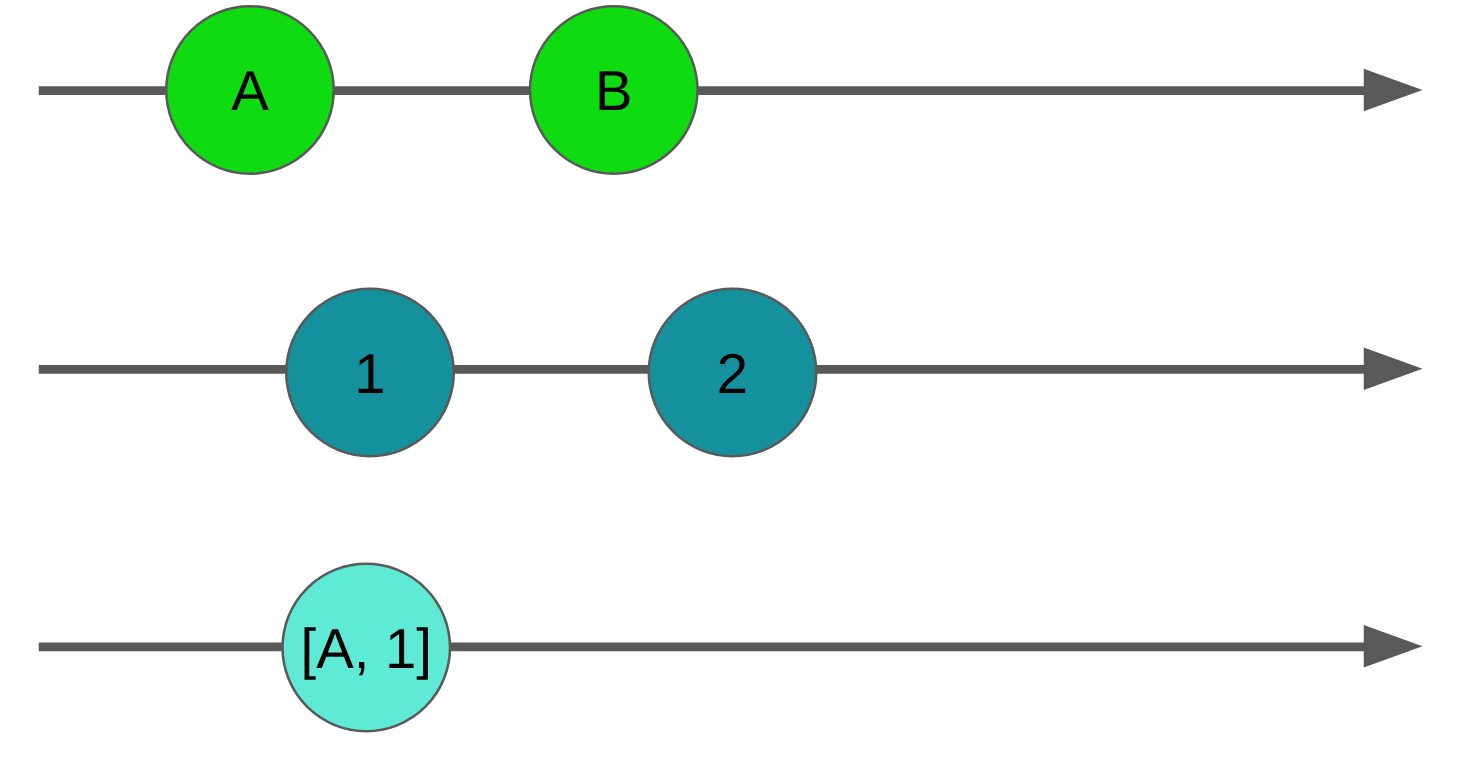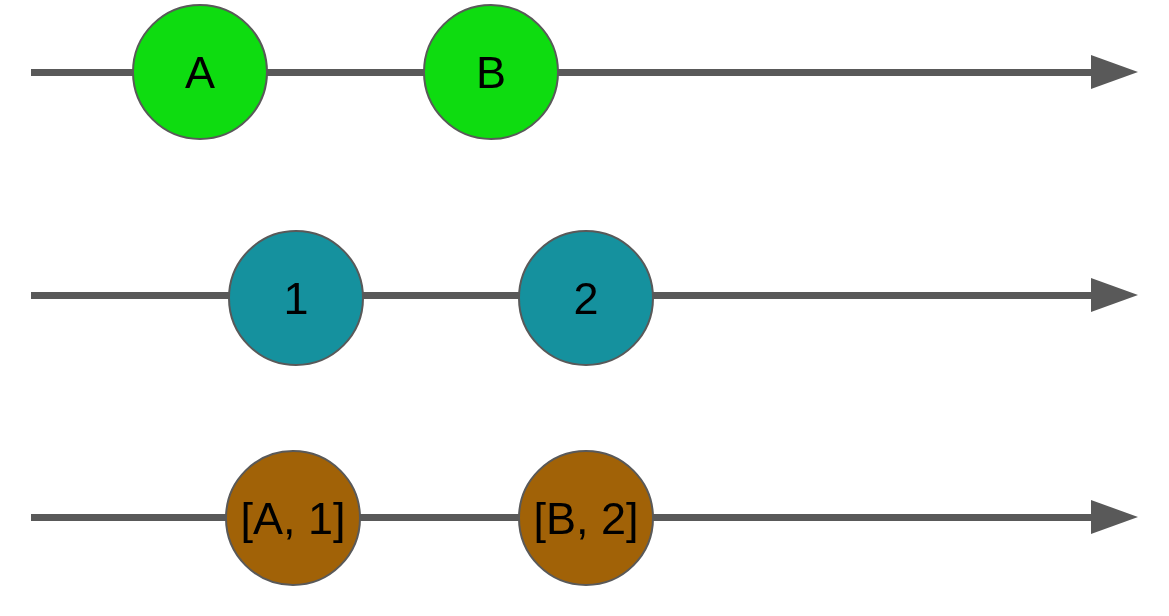--- a/index.html
+++ b/index.html
@@ -48,21 +48,21 @@
     z-index: 2;
   }
   .marble-label {
     font-size: 45px;
     color: #000000;
     line-height: 1;
     white-space: nowrap;
   }
   .fill-green { background: #0edc10; }
   .fill-teal  { background: #15919e; }
-  .fill-blue  { background: #a16207; }
+  .fill-blue  { background: #5eead4; }
 
   
   .tl-1 { top: 72px; }
   .tl-2 { top: 295px; }
   .tl-3 { top: 517px; }
 
   
   .m-a   { left: 132px; top: 4px;   }
   .m-b   { left: 423px; top: 4px;   }
   .m-1   { left: 228px; top: 230px; }
@@ -97,17 +97,14 @@
     <span class="marble-label">2</span>
   </div>
 
   <div class="timeline tl-3">
     <div class="axis-line"></div>
     <div class="arrowhead"></div>
   </div>
   <div class="marble fill-blue m-a1">
     <span class="marble-label">[A, 1]</span>
   </div>
-  <div class="marble fill-blue m-b2">
-    <span class="marble-label">[B, 2]</span>
-  </div>
 
 </div>
 
 </body></html>

